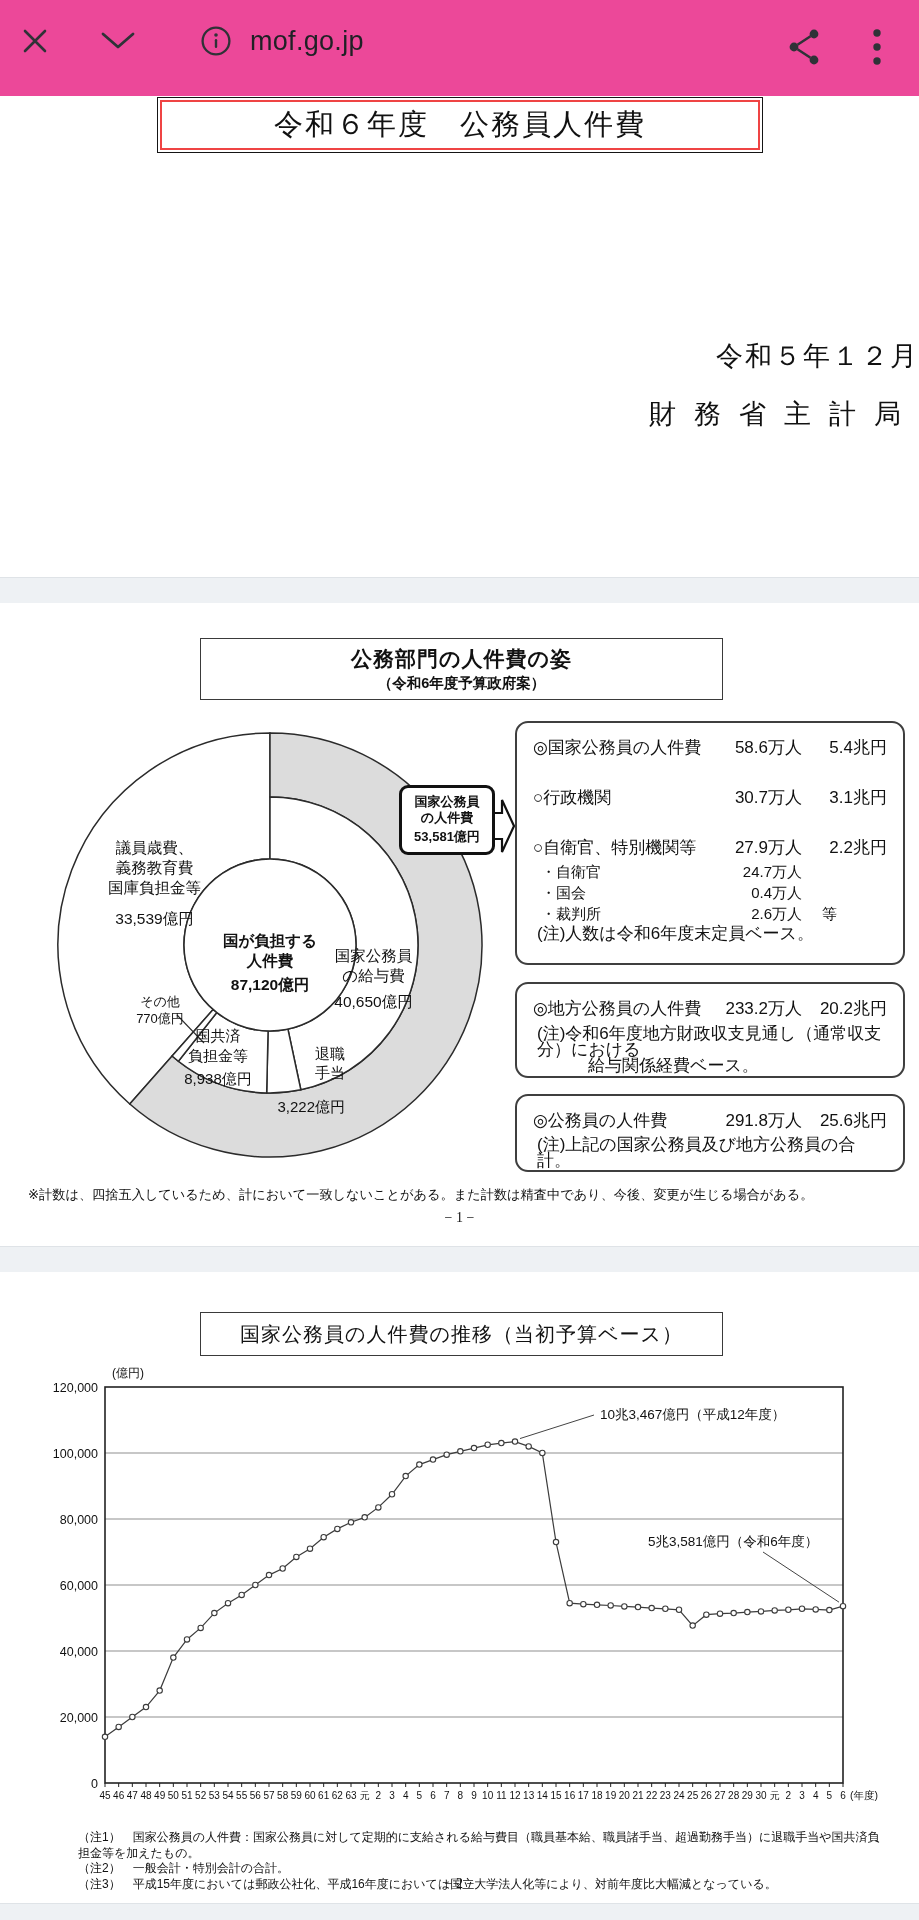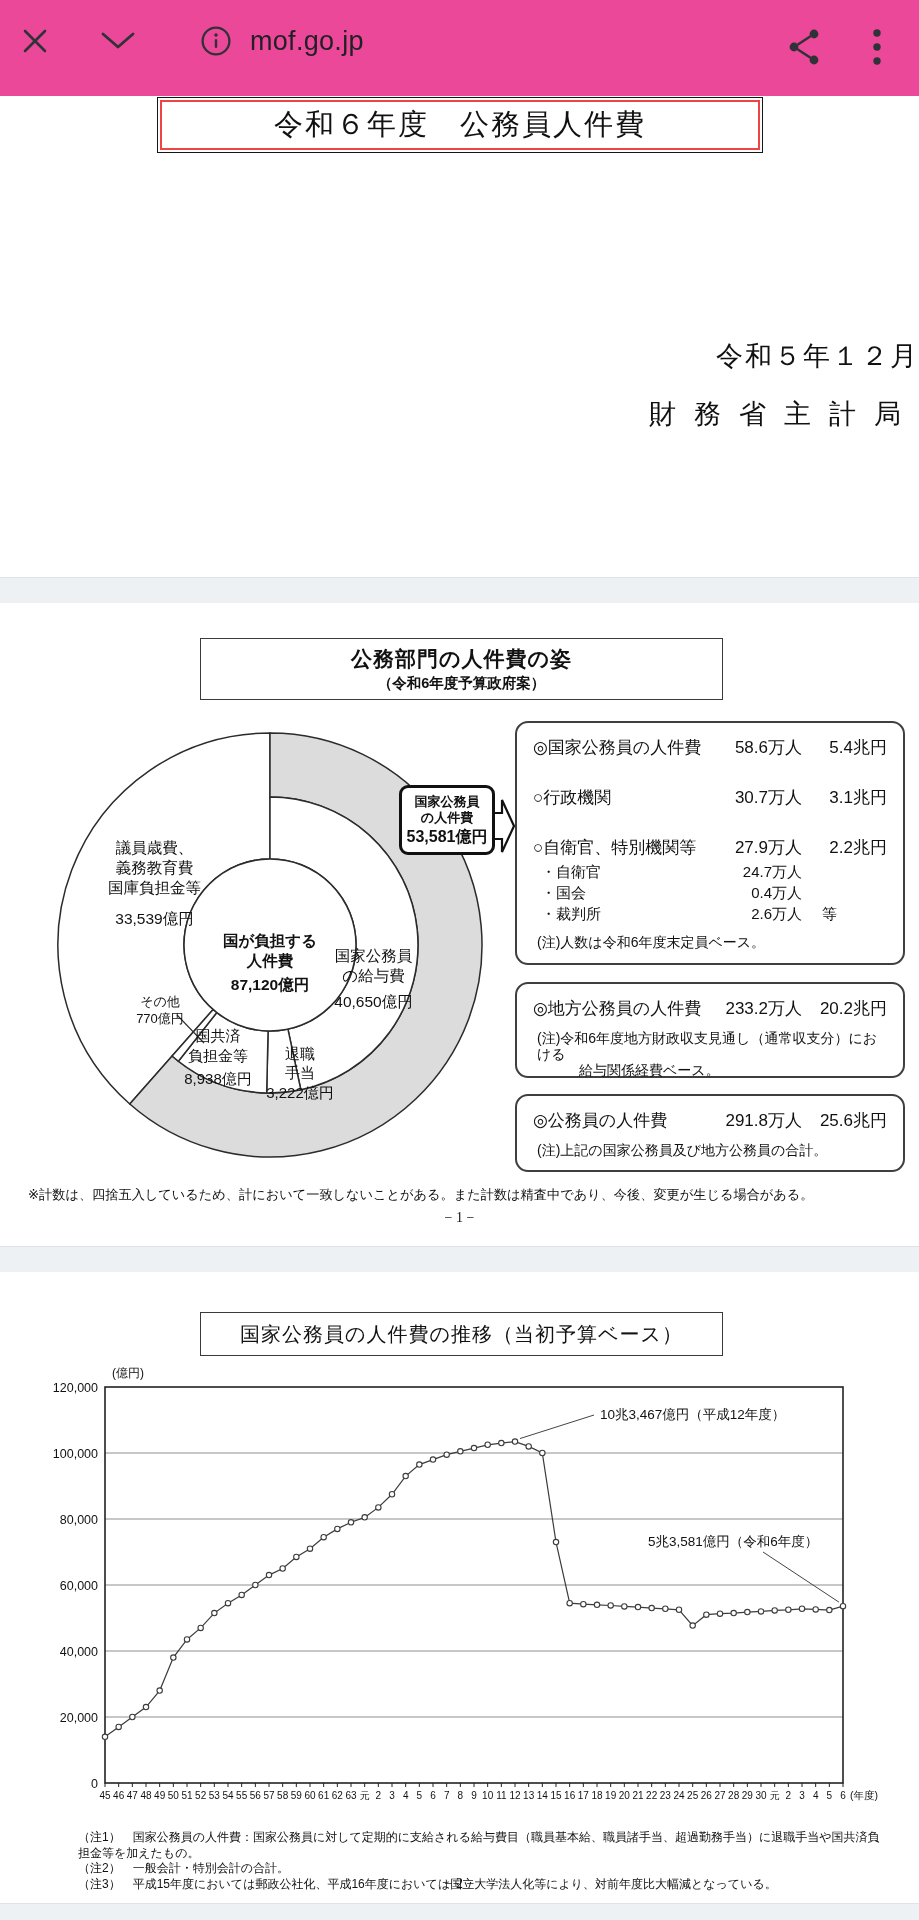--- a/index.html
+++ b/index.html
@@ -49,43 +49,43 @@
   .dlabel .val{margin-top:11px}
   #dl-left{left:72px;top:838px;width:165px}
   #dl-center{left:193px;top:931px;width:154px;font-weight:bold}
   #dl-center .val{margin-top:4px}
   #dl-kyuyo{left:316px;top:946px;width:115px}
   #dl-kyuyo .val{margin-top:6px}
   #dl-sonota{left:120px;top:993px;width:80px;font-size:13px;line-height:17px}
   #dl-sonota .val{margin-top:0}
   #dl-kokukyosai{left:178px;top:1026px;width:80px;font-size:15px}
   #dl-kokukyosai .val{margin-top:3px}
-  #dl-taishoku{left:255px;top:1044px;width:90px;font-size:15px;line-height:19px;text-align:center}
-  #dl-taishoku .val{margin-top:1px}
+  #dl-taishoku{left:255px;top:1044px;width:90px;font-size:15px;line-height:19px;text-align:right}
+  #dl-taishoku .val{margin-top:15px}
   #donut-callout{left:399px;top:785px;width:96px;border:3px solid #111;border-radius:9px;background:#fff;
                  padding:6px 2px 7px;text-align:center;font-weight:bold;font-size:13px;line-height:16px}
-  #donut-callout .val{margin-top:3px;font-size:16px}
+  #donut-callout .val{margin-top:3px;font-size:13px}
   #donut-callout .lines{white-space:pre-line}
 
   
   .stat-box{position:absolute;left:515px;width:390px;border:2px solid #3f3f3f;border-radius:13px;
             background:#fff;padding:13px 16px 9px}
   #sb1{top:721px;height:244px}
   #sb2{top:982px;height:96px}
   #sb3{top:1094px;height:78px}
   .stat-row{display:flex;align-items:baseline;font-size:17px}
   .stat-row.main{font-weight:normal;margin-bottom:27px}
   .stat-row.main.tight{margin-bottom:4px}
   .stat-row.sub{font-size:15px;font-weight:normal;margin-bottom:2px}
   .stat-row.sub .col-label{padding-left:8px}
   .col-label{flex:1}
   .col-people{width:95px;text-align:right}
   .col-amount{width:85px;text-align:right}
   .col-amount.amt-sub{text-align:left;padding-left:20px}
-  .stat-note{font-size:14px;margin-top:10px;padding-left:4px;white-space:pre-wrap;line-height:16px}
+  .stat-note{font-size:17px;margin-top:2px;padding-left:4px;white-space:pre-wrap;line-height:16px}
   #sb2 .stat-row.main{margin-bottom:6px}
   #sb3 .stat-row.main{margin-bottom:5px}
 
   #fig1-footnote{left:28px;top:1186px;width:880px;font-size:13.2px}
   .pagenum{left:0;width:919px;text-align:center;font-family:"Liberation Serif","DejaVu Serif",serif;font-size:14px}
   #pagenum1{top:1210px}
   #pagenum2{top:1876px}
 
   
   #line-chart{position:absolute;left:0;top:1358px}

